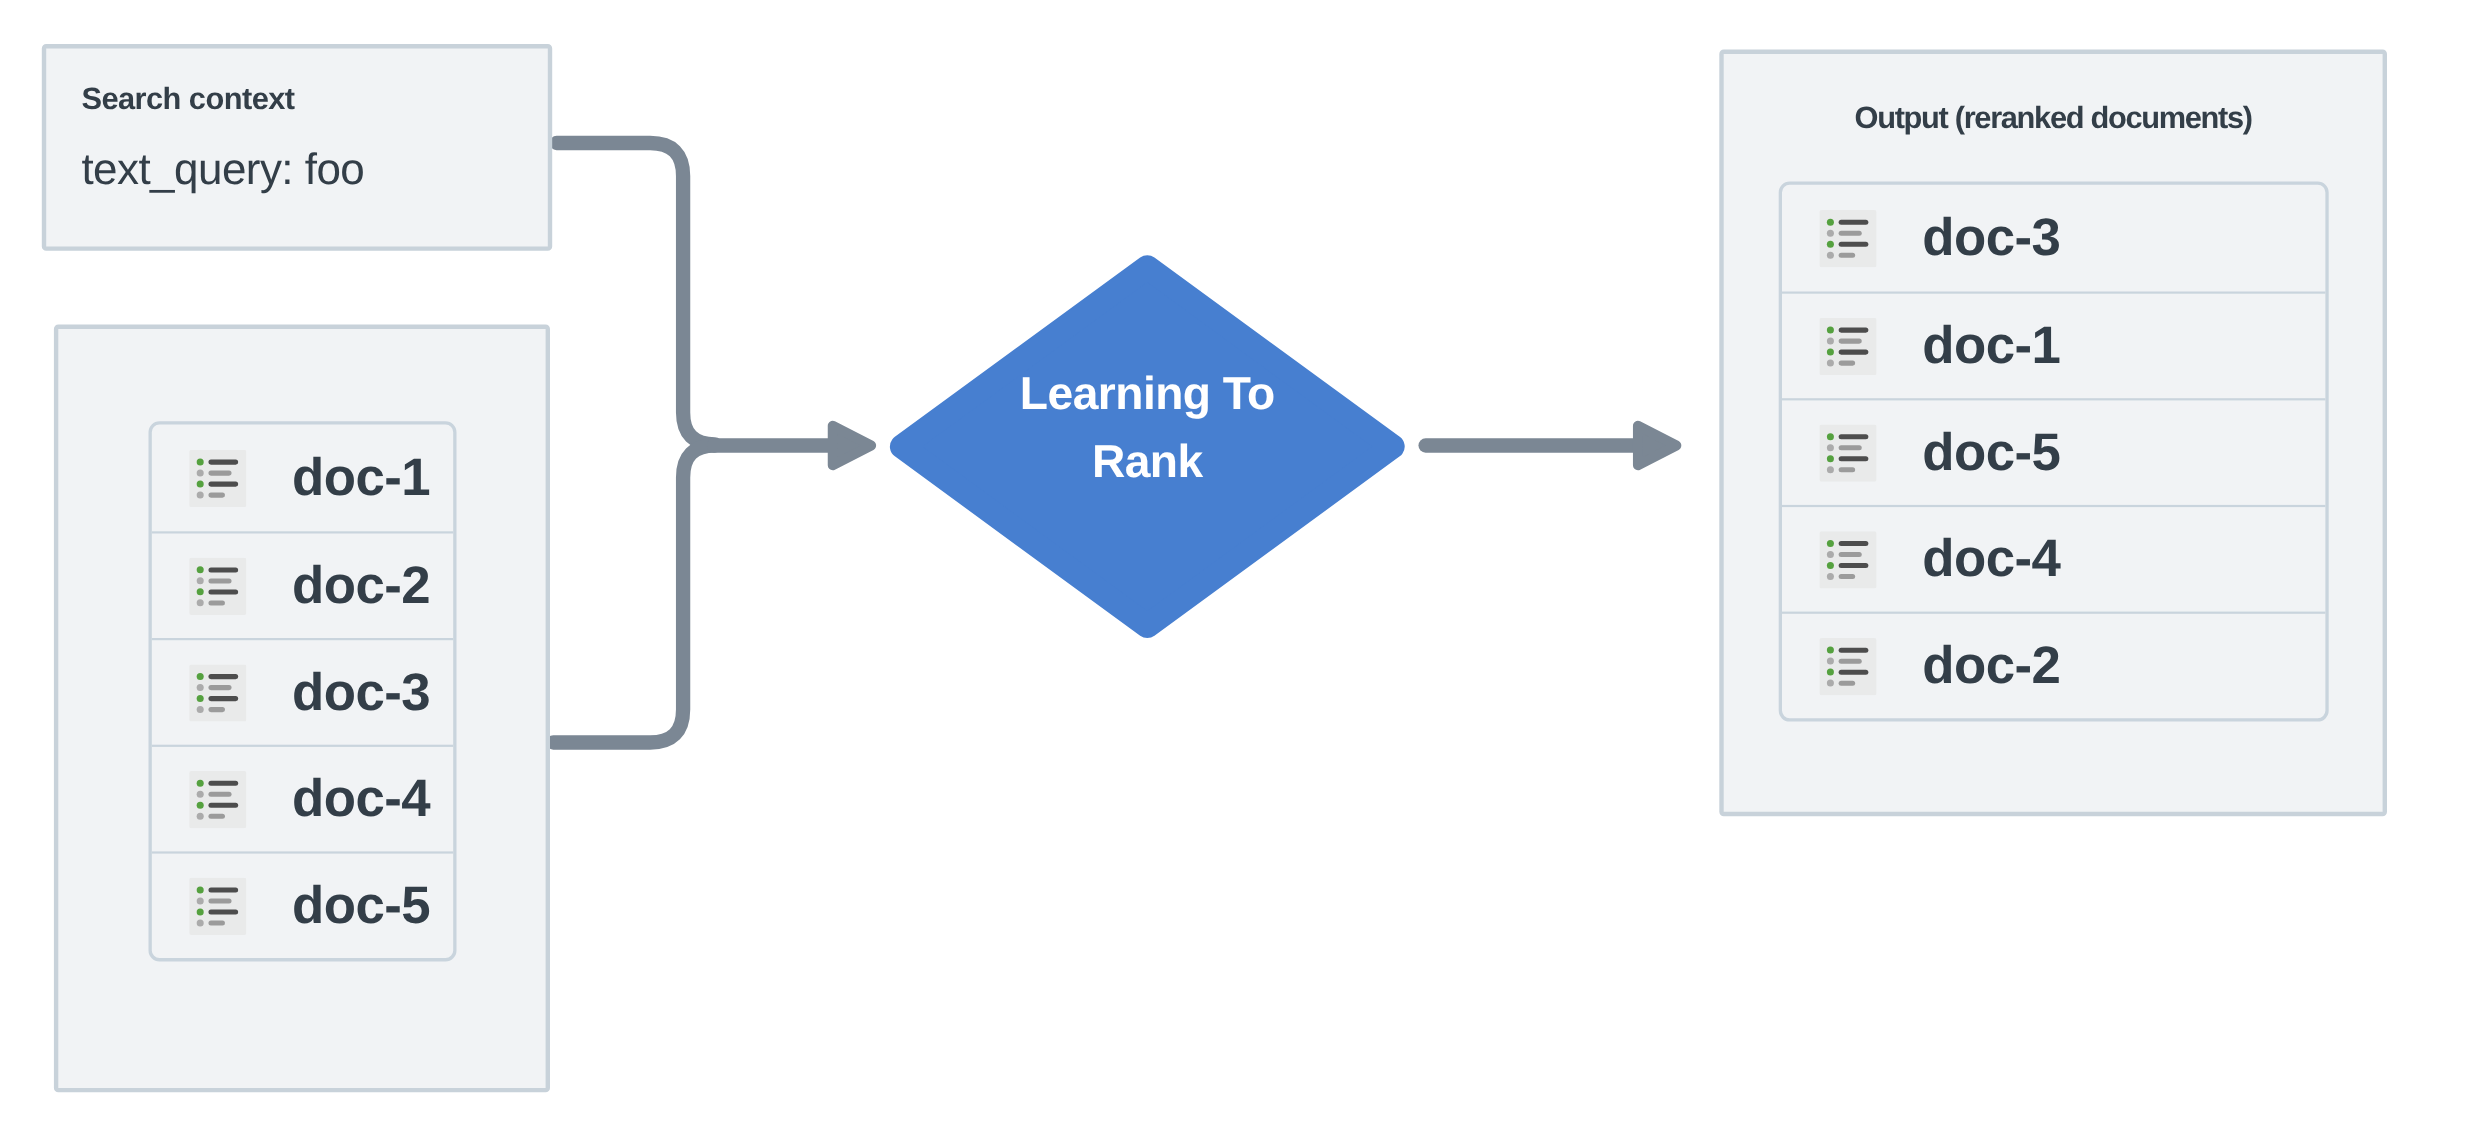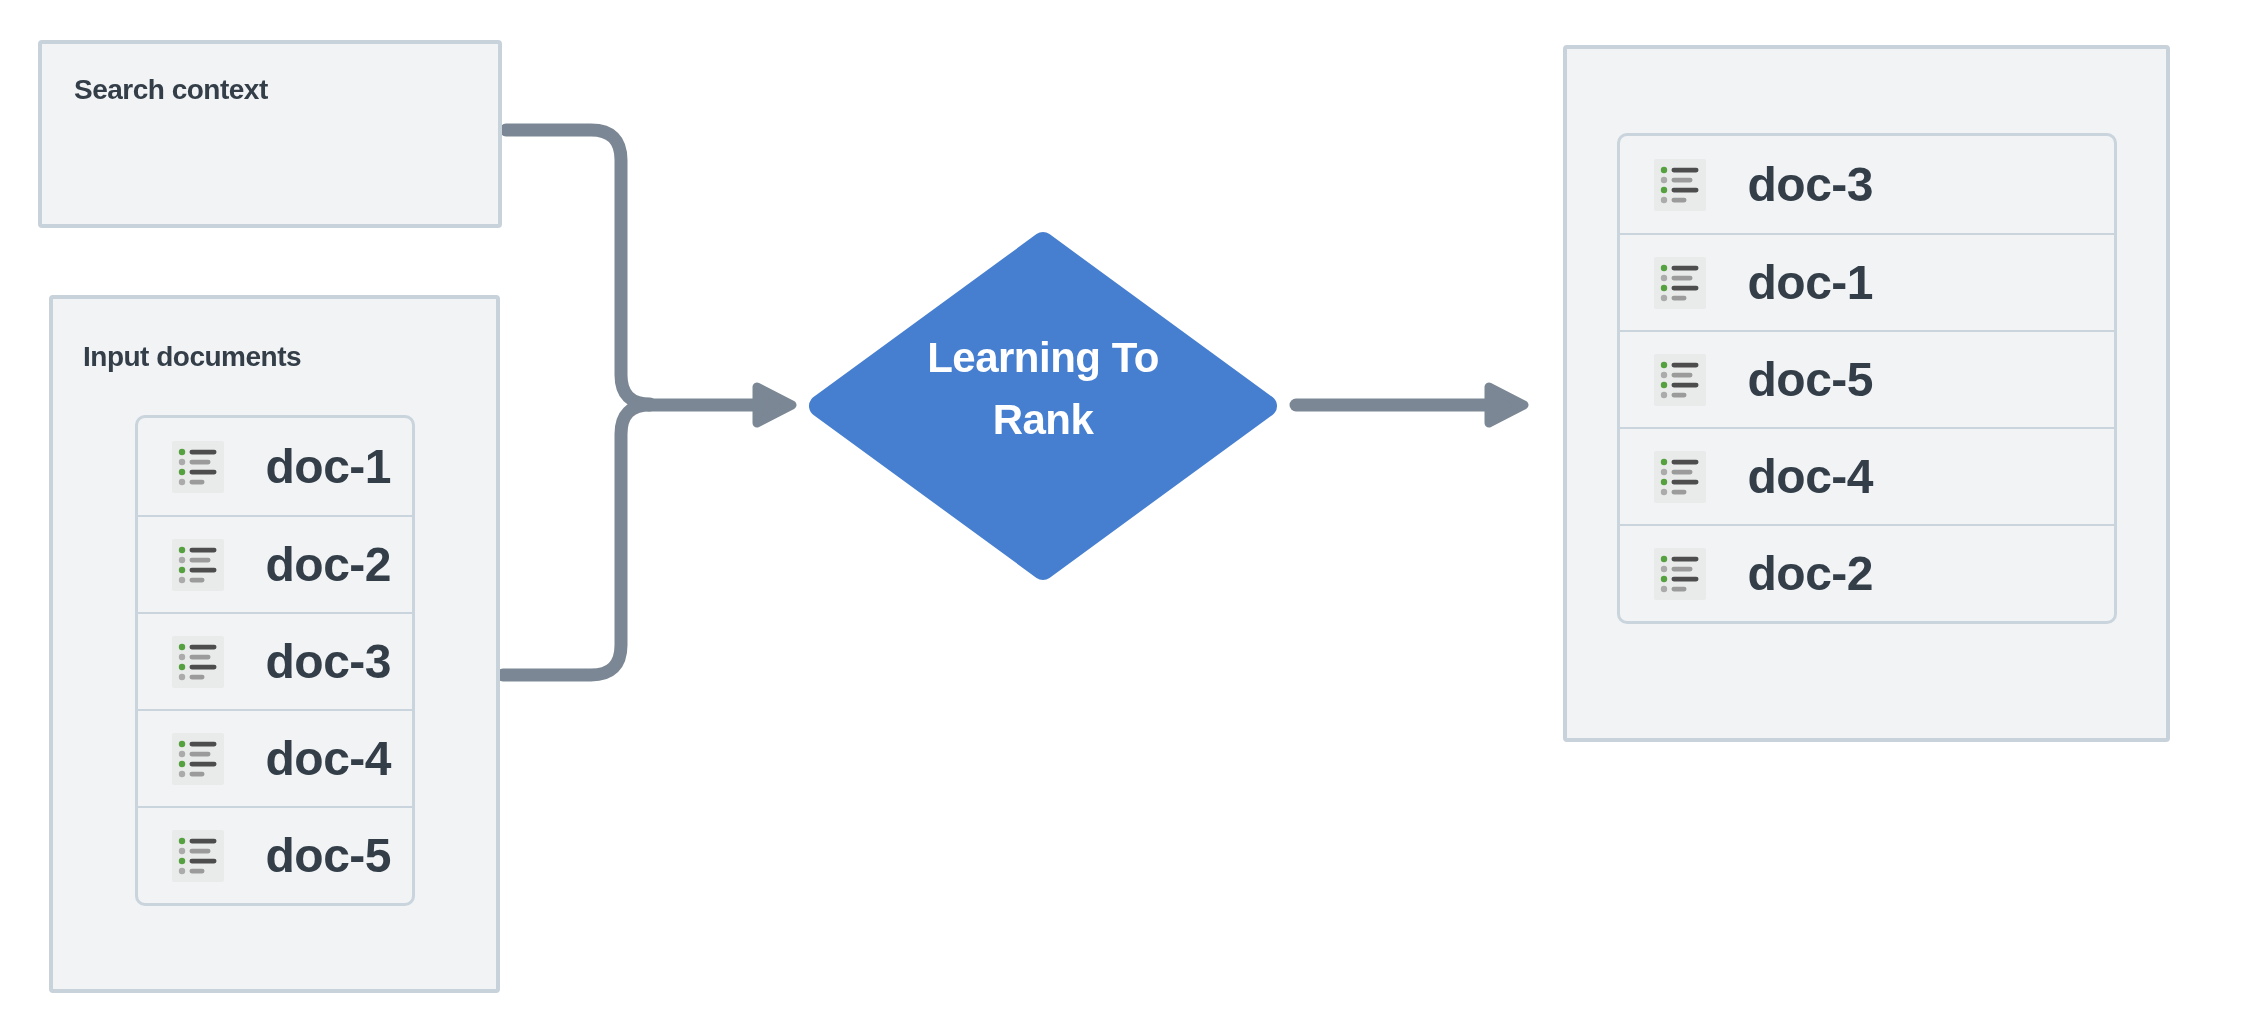--- a/index.html
+++ b/index.html
@@ -90,24 +90,24 @@
     <path class="wire" d="M 1296 405 L 1489 405"></path>
     <polygon class="arrowhead" points="1489,387 1489,423 1524,405"></polygon>
     <polygon class="diamond" points="820,406 1043,243 1266,406 1043,569"></polygon>
   </svg>
 
   <div id="diamond-label">Learning To
 Rank</div>
 
   <div class="panel" id="search-panel">
     <div class="panel-title">Search context</div>
+    <div class="query-text">text_query: foo</div>
   </div>
 
   <div class="panel" id="input-panel">
-    <div class="panel-title">Input documents</div>
     <div class="doc-list">
 
         <div class="doc-row">
           <svg class="doc-icon" viewBox="0 0 52 52">
             <rect class="bg" x="0" y="0" width="52" height="52" rx="2"></rect>
             <circle class="dot-g" cx="10" cy="11" r="3.2"></circle>
             <rect class="ln-d" x="17.5" y="8.8" width="27" height="4.6" rx="2.3"></rect>
             <circle class="dot-x" cx="10" cy="21" r="3.2"></circle>
             <rect class="ln-g" x="17.5" y="18.8" width="21" height="4.6" rx="2.3"></rect>
             <circle class="dot-g" cx="10" cy="31" r="3.2"></circle>
@@ -174,20 +174,21 @@
             <rect class="ln-d" x="17.5" y="28.8" width="27" height="4.6" rx="2.3"></rect>
             <circle class="dot-x" cx="10" cy="41" r="3.2"></circle>
             <rect class="ln-g" x="17.5" y="38.8" width="15" height="4.6" rx="2.3"></rect>
           </svg>
           <span class="doc-label">doc-5</span>
         </div>
       </div>
   </div>
 
   <div class="panel" id="output-panel">
+    <div class="panel-title">Output (reranked documents)</div>
     <div class="doc-list">
 
         <div class="doc-row">
           <svg class="doc-icon" viewBox="0 0 52 52">
             <rect class="bg" x="0" y="0" width="52" height="52" rx="2"></rect>
             <circle class="dot-g" cx="10" cy="11" r="3.2"></circle>
             <rect class="ln-d" x="17.5" y="8.8" width="27" height="4.6" rx="2.3"></rect>
             <circle class="dot-x" cx="10" cy="21" r="3.2"></circle>
             <rect class="ln-g" x="17.5" y="18.8" width="21" height="4.6" rx="2.3"></rect>
             <circle class="dot-g" cx="10" cy="31" r="3.2"></circle>

